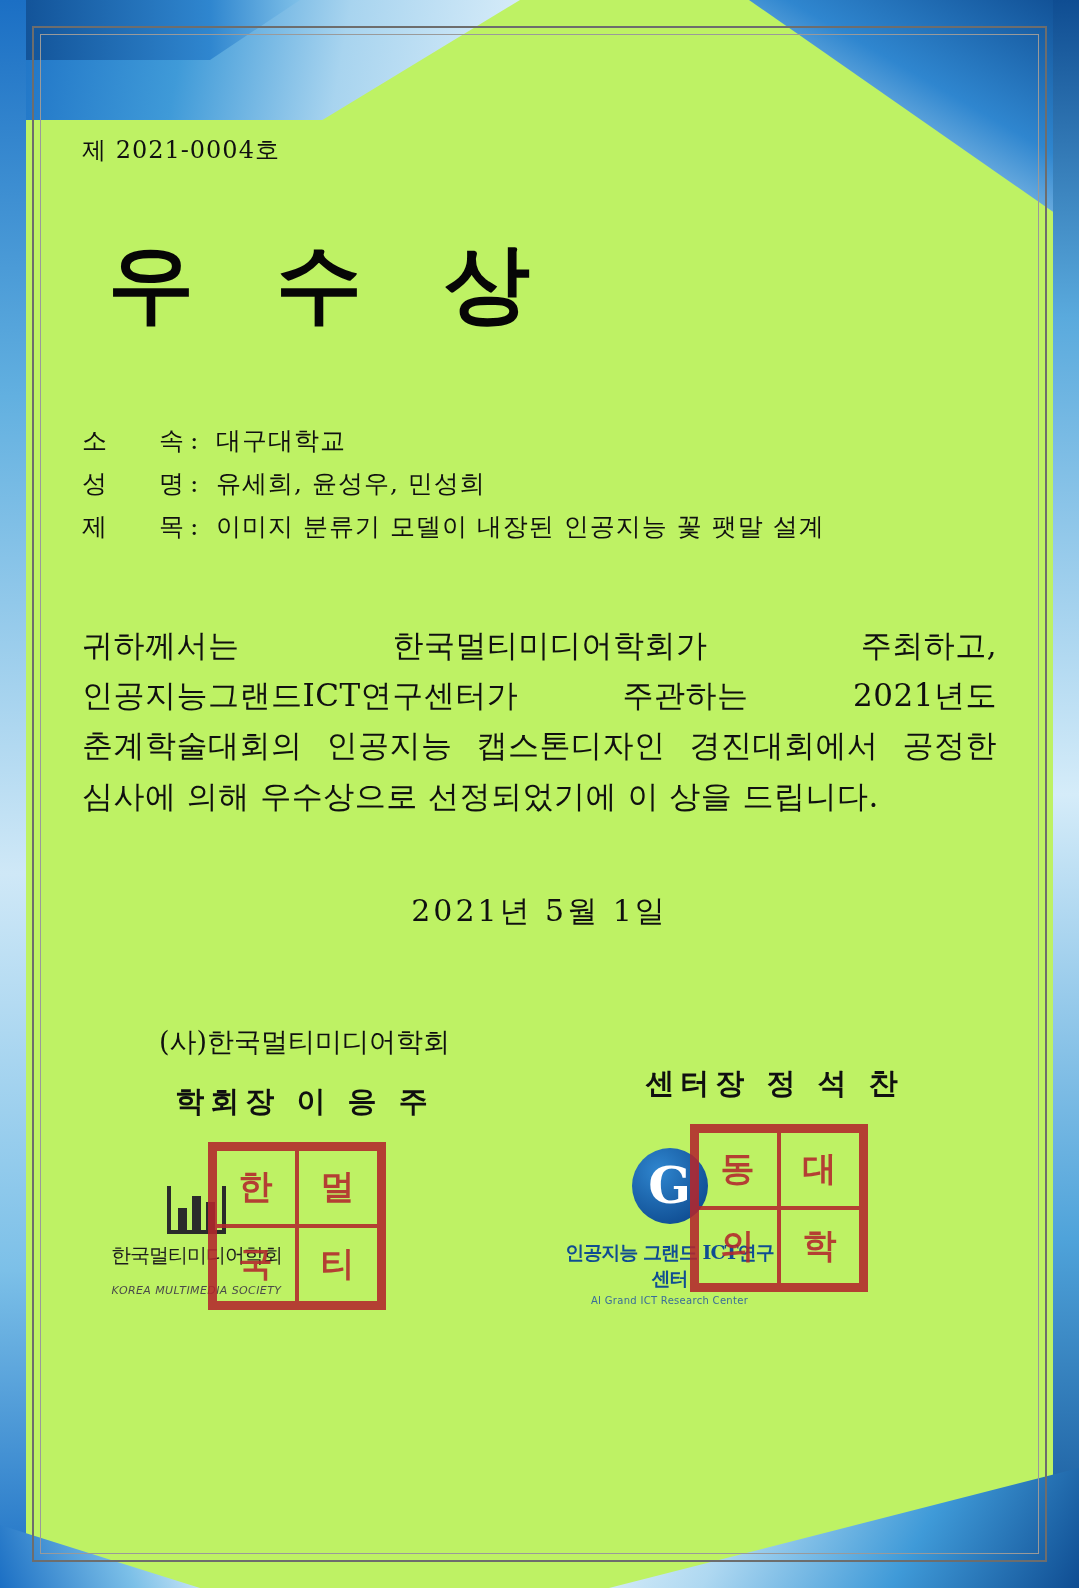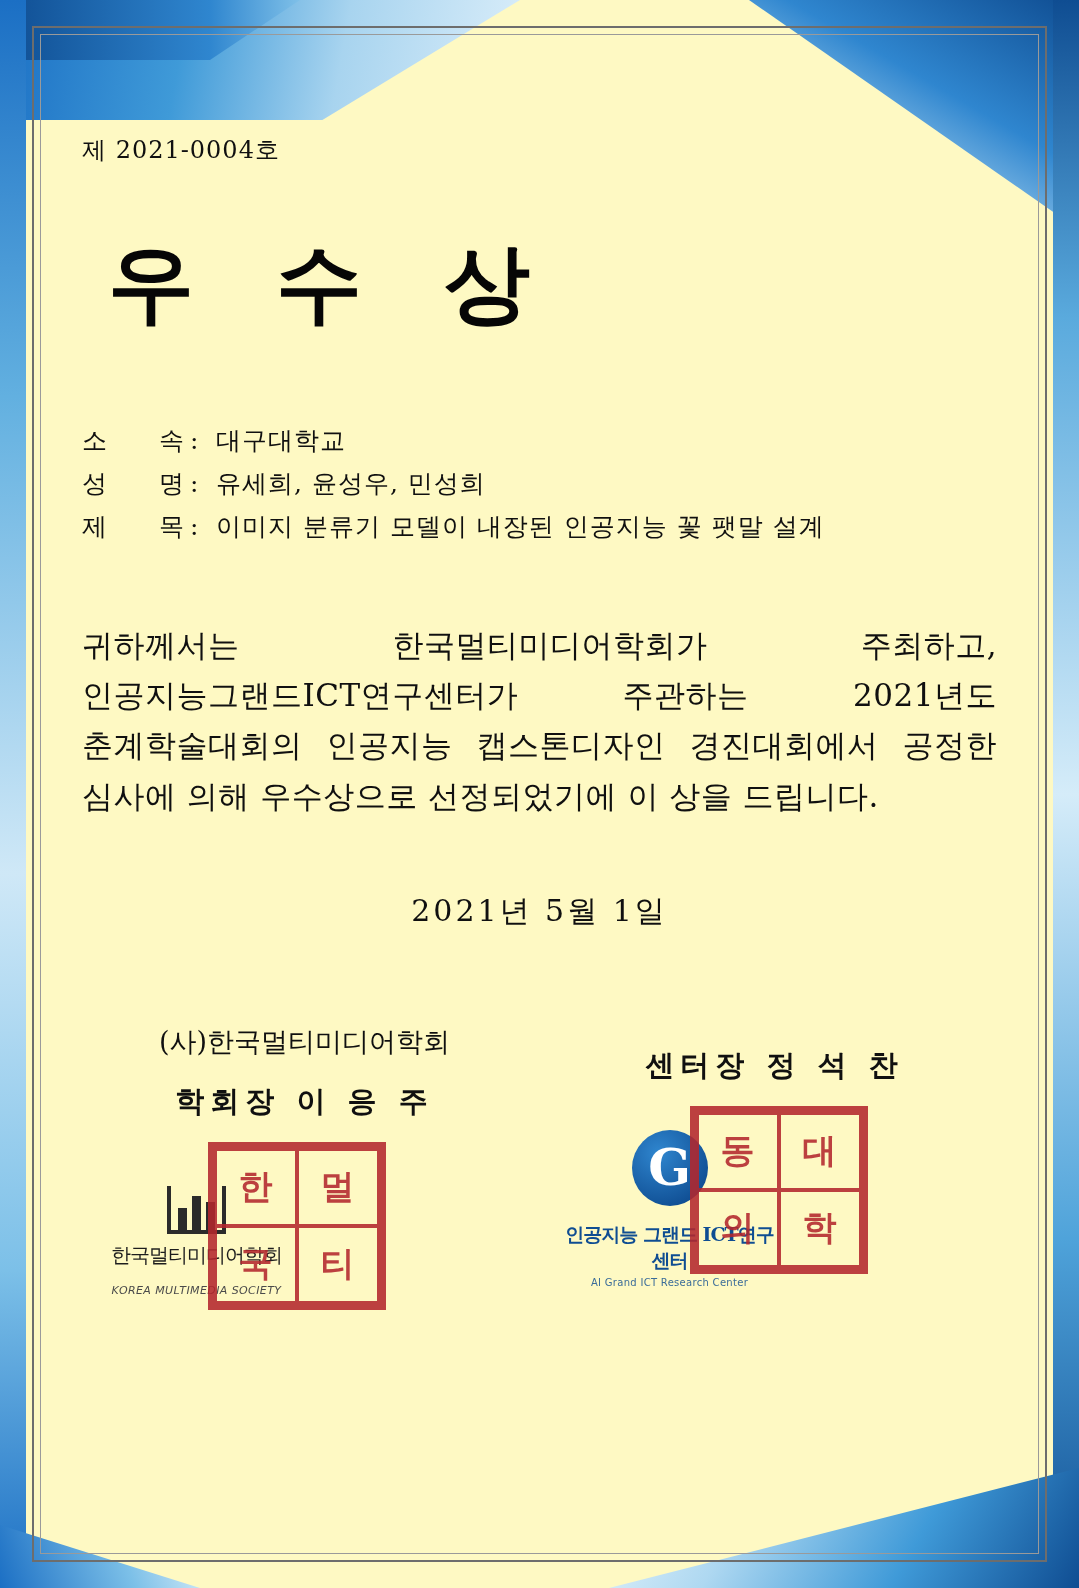--- a/index.html
+++ b/index.html
@@ -7,21 +7,21 @@
     padding: 0;
     background: #ffffff;
   }
   body {
     font-family: "DejaVu Sans", sans-serif;
   }
   #certificate {
     position: relative;
     width: 1079px;
     height: 1588px;
-    background: #fef9c3;
+    background: #bef264;
     overflow: hidden;
   }
   
   .ribbon {
     position: absolute;
     pointer-events: none;
   }
   .ribbon-tl {
     top: 0; left: 0;
     width: 520px; height: 120px;
@@ -133,20 +133,21 @@
     text-align: center;
     font-family: "DejaVu Serif", serif;
     font-size: 30px;
     letter-spacing: 3px;
   }
   .signatures {
     margin-top: 92px;
     display: flex;
     justify-content: center;
     gap: 40px;
+    align-items: center;
   }
   .sig-block {
     position: relative;
     text-align: center;
     width: 430px;
   }
   .sig-org {
     font-family: "DejaVu Serif", serif;
     font-size: 27px;
     letter-spacing: 0px;

